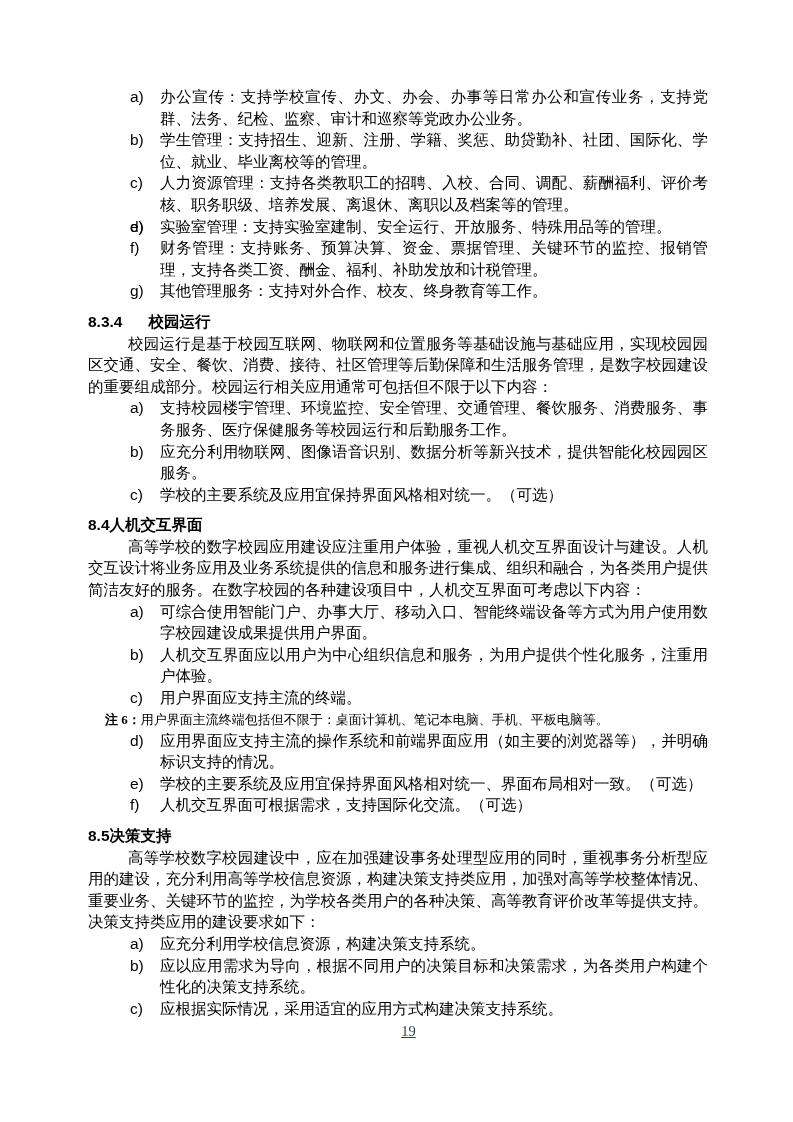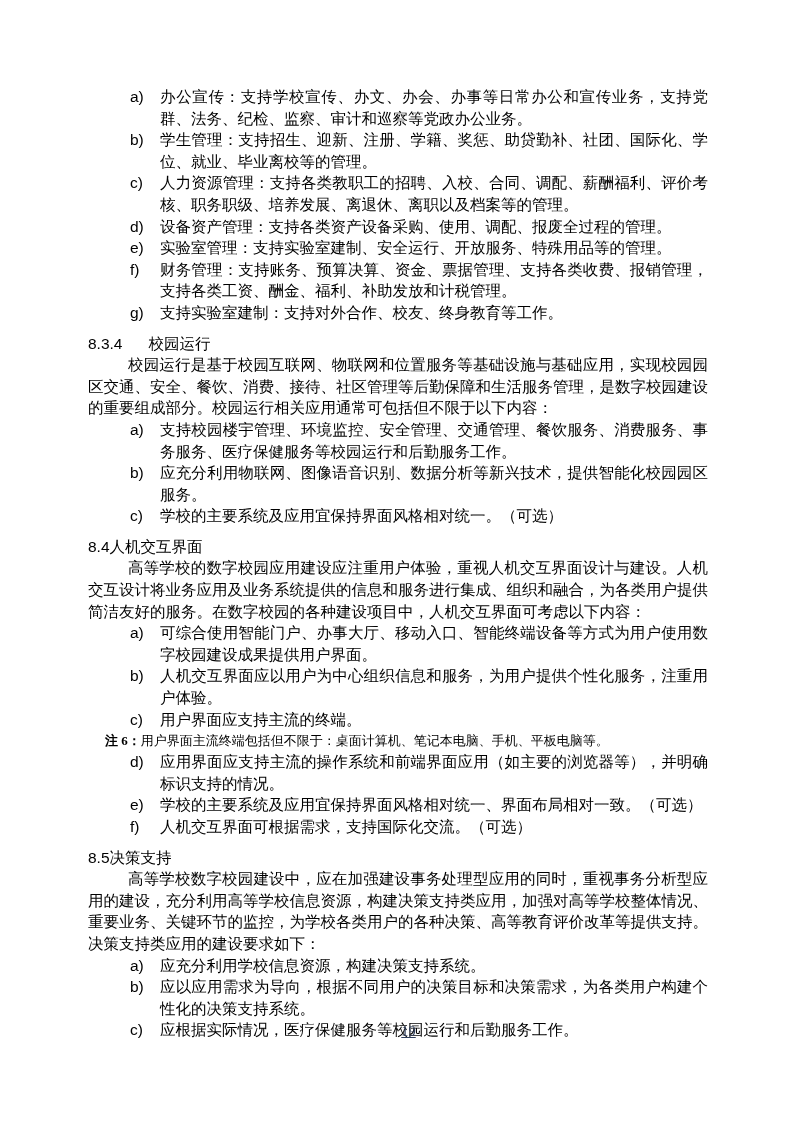--- a/index.html
+++ b/index.html
@@ -15,21 +15,21 @@
     position: absolute;
     left: 88px; top: 86px;
     width: 620px;
     font-size: 15.5px;
     line-height: 21.6px;
     text-align: justify;
   }
   .para { text-indent: 40px; }
   .li { position: relative; padding-left: 72px; }
   .li .lbl { position: absolute; left: 42px; top: 0; }
-  .hd { font-weight: normal; margin-top: 9px; text-align: left; }
+  .hd { font-weight: bold; margin-top: 9px; text-align: left; }
   .hd .num-wide { margin-right: 26px; }
   .hd .num { }
   .note { font-size: 13px; line-height: 21px; padding-left: 17px; text-align: left; }
   .note .nlbl { font-weight: bold; font-family: Liberation Serif, serif; }
   .pageno {
     position: absolute; top: 1023px; left: 12px; width: 100%;
     text-align: center;
     font-family: "Liberation Serif", serif;
     font-size: 14.5px;
     color: #2f3e5c;
@@ -49,33 +49,32 @@
   <div class="li">
     <span class="lbl">b)</span>
     <span>学生管理：支持招生、迎新、注册、学籍、奖惩、助贷勤补、社团、国际化、学位、就业、毕业离校等的管理。</span>
   </div>
   <div class="li">
     <span class="lbl">c)</span>
     <span>人力资源管理：支持各类教职工的招聘、入校、合同、调配、薪酬福利、评价考核、职务职级、培养发展、离退休、离职以及档案等的管理。</span>
   </div>
   <div class="li">
     <span class="lbl">d)</span>
-    <span>设备资产管理：支持各类资产设备采购、使用、调配、报废全过程的管理。</span>
   </div>
   <div class="li">
     <span class="lbl">e)</span>
     <span>实验室管理：支持实验室建制、安全运行、开放服务、特殊用品等的管理。</span>
   </div>
   <div class="li">
     <span class="lbl">f)</span>
-    <span>财务管理：支持账务、预算决算、资金、票据管理、支持各类收费、报销管理，支持各类工资、酬金、福利、补助发放和计税管理。</span>
+    <span>财务管理：支持账务、预算决算、资金、票据管理、关键环节的监控、报销管理，支持各类工资、酬金、福利、补助发放和计税管理。</span>
   </div>
   <div class="li">
     <span class="lbl">g)</span>
-    <span>支持实验室建制：支持对外合作、校友、终身教育等工作。</span>
+    <span>其他管理服务：支持对外合作、校友、终身教育等工作。</span>
   </div>
 
   <div class="hd">
     <span class="num-wide">8.3.4</span><span>校园运行</span>
   </div>
   <div class="para">校园运行是基于校园互联网、物联网和位置服务等基础设施与基础应用，实现校园园区交通、安全、餐饮、消费、接待、社区管理等后勤保障和生活服务管理，是数字校园建设的重要组成部分。校园运行相关应用通常可包括但不限于以下内容：</div>
   <div class="li">
     <span class="lbl">a)</span>
     <span>支持校园楼宇管理、环境监控、安全管理、交通管理、餐饮服务、消费服务、事务服务、医疗保健服务等校园运行和后勤服务工作。</span>
   </div>
@@ -127,18 +126,18 @@
   <div class="li">
     <span class="lbl">a)</span>
     <span>应充分利用学校信息资源，构建决策支持系统。</span>
   </div>
   <div class="li">
     <span class="lbl">b)</span>
     <span>应以应用需求为导向，根据不同用户的决策目标和决策需求，为各类用户构建个性化的决策支持系统。</span>
   </div>
   <div class="li">
     <span class="lbl">c)</span>
-    <span>应根据实际情况，医疗保健服务等校园运行和后勤服务工作。</span>
+    <span>应根据实际情况，采用适宜的应用方式构建决策支持系统。</span>
   </div>
 
 </div>
 
 <div class="pageno">19</div>
 
 </body></html>

